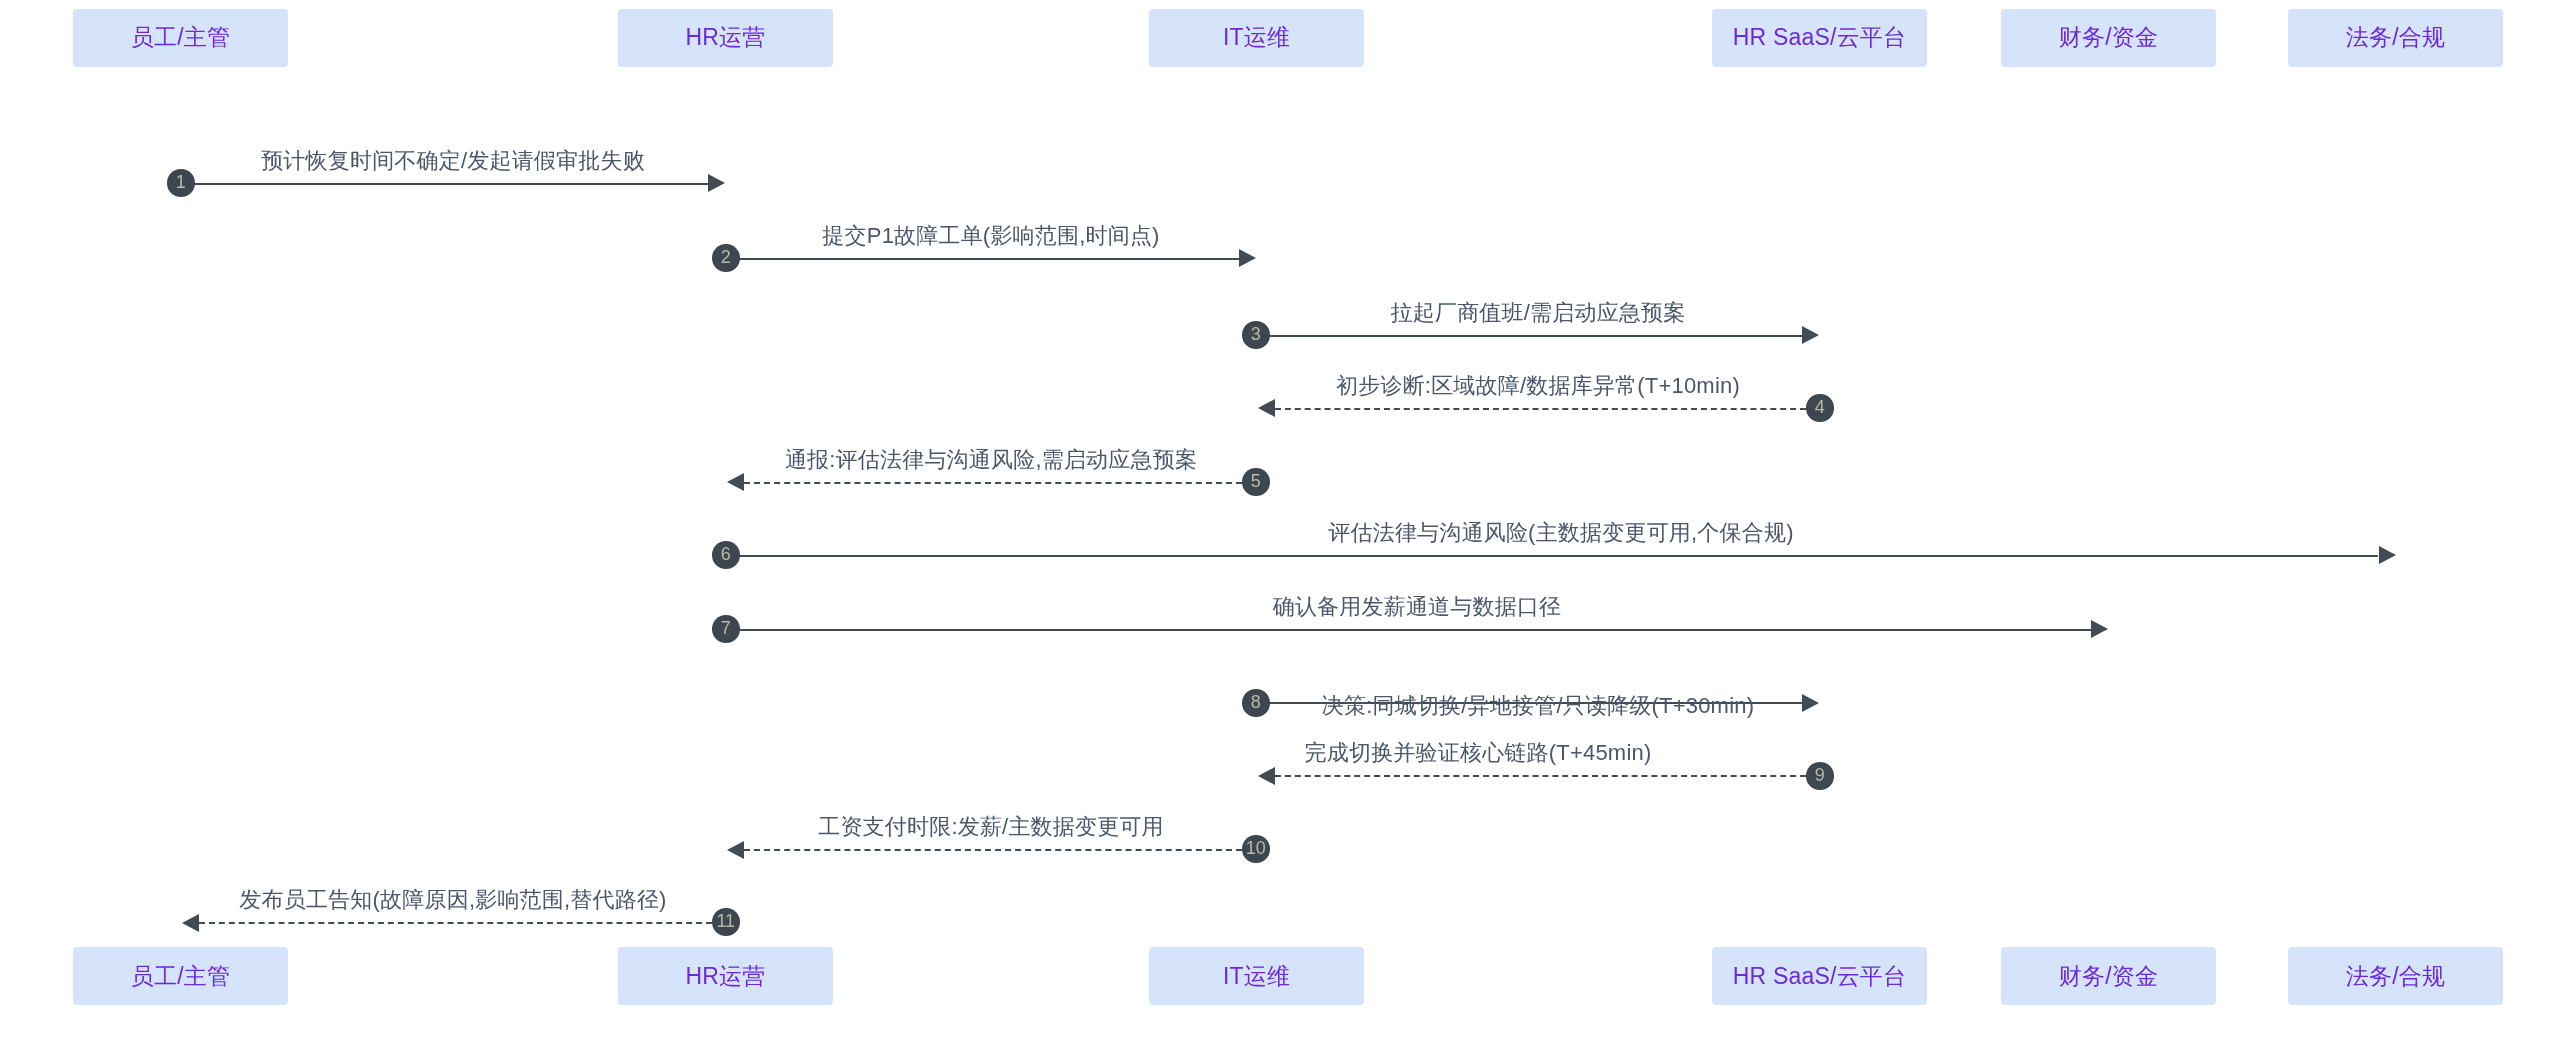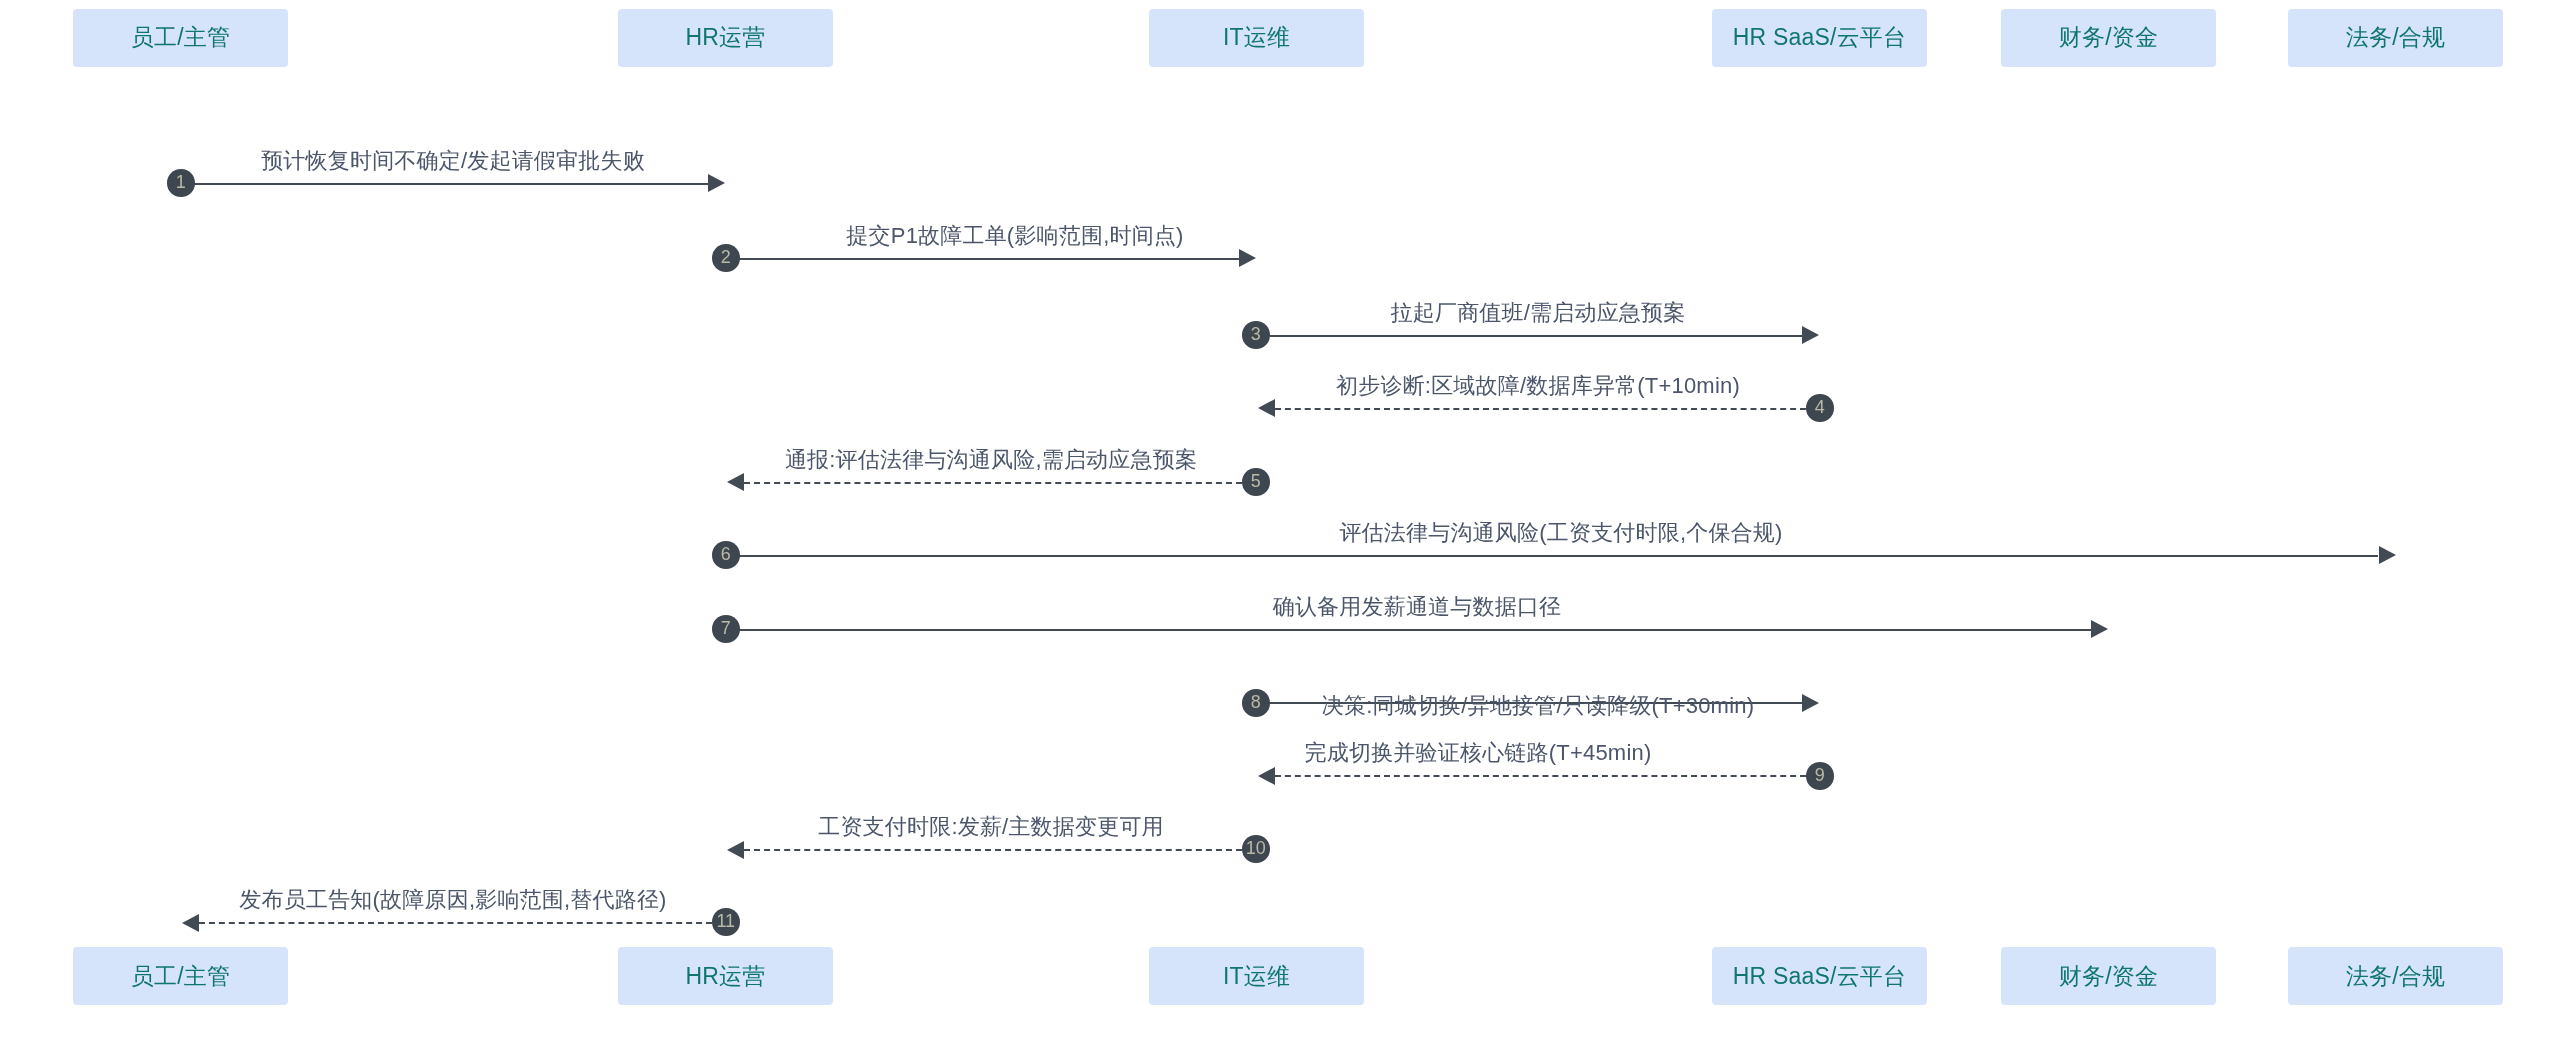--- a/index.html
+++ b/index.html
@@ -18,21 +18,21 @@
     overflow: hidden;
   }
   .participant-box {
     position: absolute;
     background: #d6e4fb;
     border: 0.9px solid #d6e4fb;
     border-radius: 3.4px;
     display: flex;
     align-items: center;
     justify-content: center;
-    color: #0f766e;
+    color: #6d28d9;
     font-size: 23px;
     letter-spacing: 0.2px;
     box-sizing: border-box;
     height: 58px;
   }
   .participant-label {
     white-space: nowrap;
     pointer-events: none;
   }
   .lifeline {
@@ -138,37 +138,37 @@
       <div class="lifeline" style="left: 2396px; top: 66px; height: 881px;"></div>
     </div>
   <div id="messages-layer">
       <div class="msg-line" style="left: 194px; width: 514px; top: 183px;"></div>
       <div class="arrow-head right" style="top: 174px; left: 708px;"></div>
       <div class="seq-num" style="top: 169px; left: 167px;">1</div>
       <div class="msg-label" style="left: 453px; top: 146px;">预计恢复时间不确定/发起请假审批失败</div>
       <div class="msg-line" style="left: 739px; width: 500px; top: 258px;"></div>
       <div class="arrow-head right" style="top: 249px; left: 1239px;"></div>
       <div class="seq-num" style="top: 244px; left: 712px;">2</div>
-      <div class="msg-label" style="left: 991px; top: 221px; margin-left: 24px;">提交P1故障工单(影响范围,时间点)</div>
+      <div class="msg-label" style="left: 991px; top: 221px;">提交P1故障工单(影响范围,时间点)</div>
       <div class="msg-line" style="left: 1270px; width: 532px; top: 335px;"></div>
       <div class="arrow-head right" style="top: 326px; left: 1802px;"></div>
       <div class="seq-num" style="top: 321px; left: 1242px;">3</div>
       <div class="msg-label" style="left: 1538px; top: 298px;">拉起厂商值班/需启动应急预案</div>
       <div class="msg-line dashed" style="left: 1275px; width: 531px; top: 408px;"></div>
       <div class="arrow-head left" style="top: 399px; left: 1258px;"></div>
       <div class="seq-num" style="top: 394px; left: 1806px;">4</div>
       <div class="msg-label" style="left: 1538px; top: 371px;">初步诊断:区域故障/数据库异常(T+10min)</div>
       <div class="msg-line dashed" style="left: 744px; width: 498px; top: 482px;"></div>
       <div class="arrow-head left" style="top: 473px; left: 727px;"></div>
       <div class="seq-num" style="top: 468px; left: 1242px;">5</div>
       <div class="msg-label" style="left: 991px; top: 445px;">通报:评估法律与沟通风险,需启动应急预案</div>
       <div class="msg-line" style="left: 739px; width: 1639px; top: 555px;"></div>
       <div class="arrow-head right" style="top: 546px; left: 2379px;"></div>
       <div class="seq-num" style="top: 541px; left: 712px;">6</div>
-      <div class="msg-label" style="left: 1561px; top: 518px;">评估法律与沟通风险(工资支付时限,个保合规)</div>
+      <div class="msg-label" style="left: 1561px; top: 518px;">评估法律与沟通风险(主数据变更可用,个保合规)</div>
       <div class="msg-line" style="left: 739px; width: 1352px; top: 629px;"></div>
       <div class="arrow-head right" style="top: 620px; left: 2091px;"></div>
       <div class="seq-num" style="top: 615px; left: 712px;">7</div>
       <div class="msg-label" style="left: 1417px; top: 592px;">确认备用发薪通道与数据口径</div>
       <div class="msg-line" style="left: 1270px; width: 532px; top: 702px;"></div>
       <div class="arrow-head right" style="top: 694px; left: 1802px;"></div>
       <div class="seq-num" style="top: 689px; left: 1242px;">8</div>
       <div class="msg-label" style="left: 1538px; top: 691px;">决策:同城切换/异地接管/只读降级(T+30min)</div>
       <div class="msg-line dashed" style="left: 1275px; width: 531px; top: 775px;"></div>
       <div class="arrow-head left" style="top: 767px; left: 1258px;"></div>

